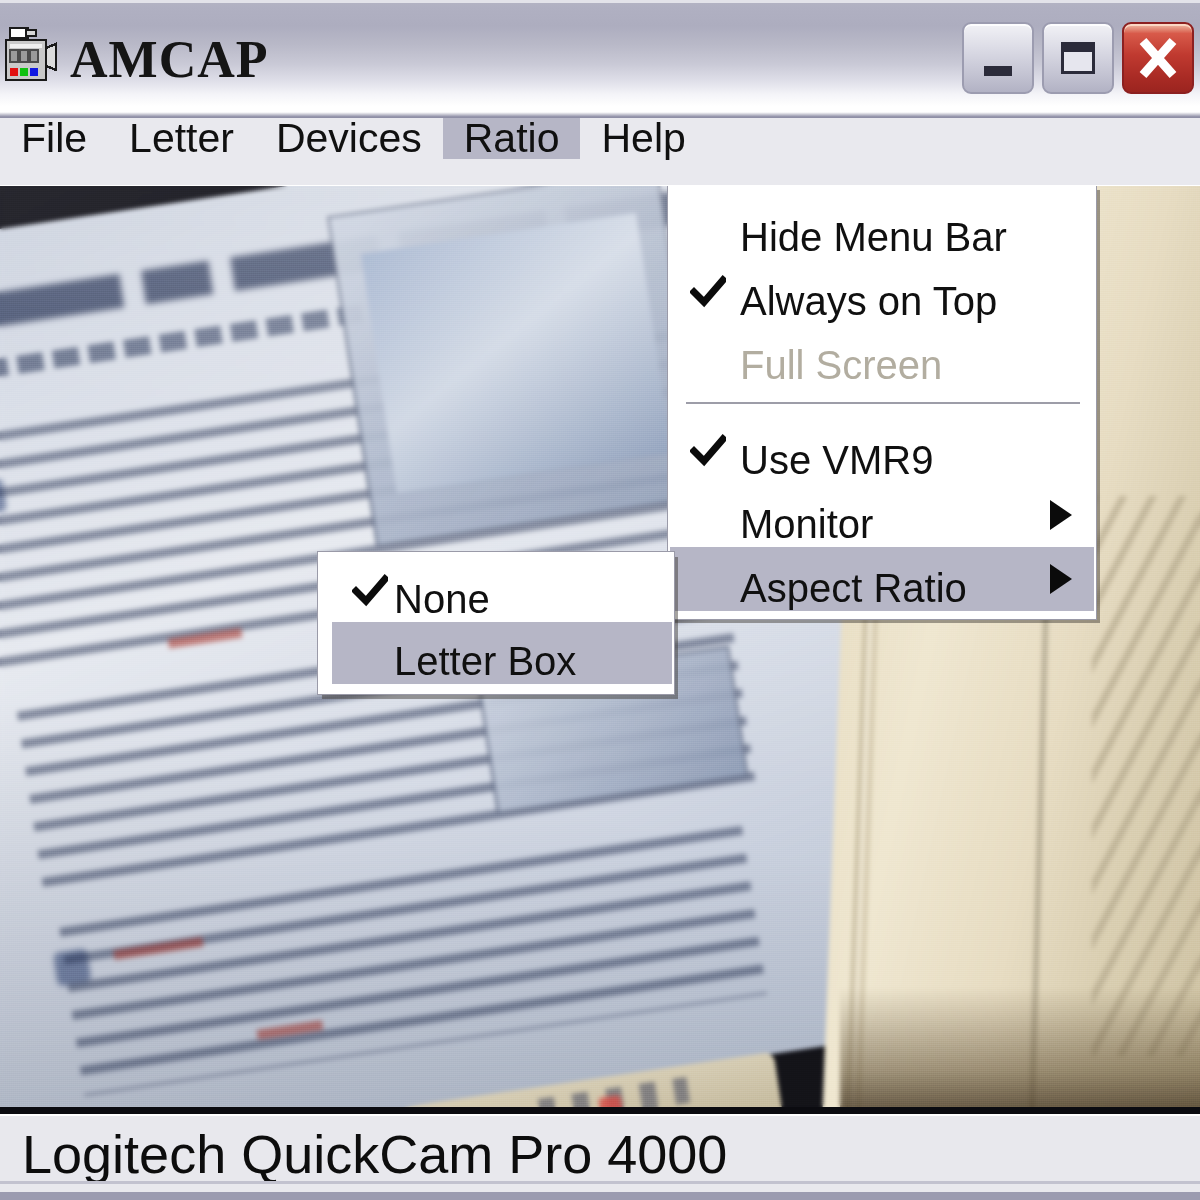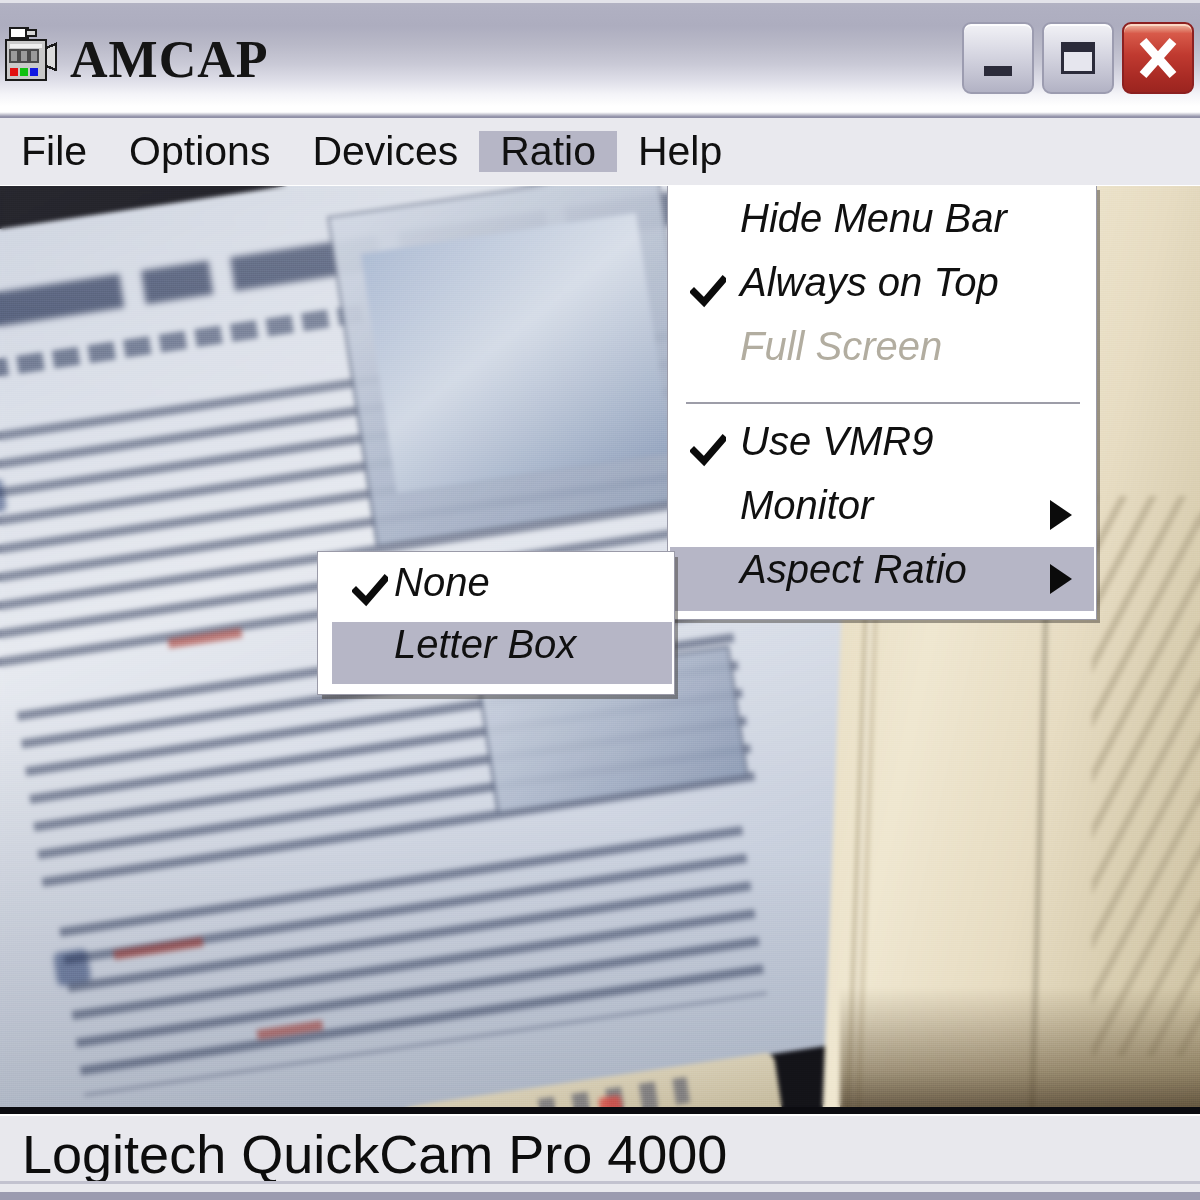--- a/index.html
+++ b/index.html
@@ -128,21 +128,21 @@
   #menu-bar {
     position: absolute;
     left: 0;
     top: 118px;
     width: 1200px;
     height: 68px;
     background: #e9e9ee;
     border-bottom: 1px solid #ffffff;
     box-sizing: border-box;
     display: flex;
-    align-items: center;
+    align-items: flex-start;
   }
   .menu-bar-item {
     display: flex;
     align-items: center;
     padding: 0 21px;
     font-size: 41px;
     color: #101010;
     white-space: nowrap;
     line-height: 1;
   }
@@ -359,28 +359,27 @@
     outline: 1px solid #9a9aa8;
     box-shadow: 4px 4px 0 rgba(55,50,45,0.45);
     box-sizing: border-box;
     z-index: 40;
     padding: 8px 0 6px 0;
   }
   .menu-item {
     position: relative;
     height: 64px;
     display: flex;
-    align-items: flex-start;
+    align-items: flex-end;
     font-size: 40px;
     color: #101010;
     padding-left: 70px;
     padding-right: 22px;
     white-space: nowrap;
     box-sizing: border-box;
-    font-style: italic;
   }
   .menu-item.disabled { color: #b2ada0; }
   .menu-item.highlight { background: #b6b6c6; }
   .menu-check {
     position: absolute;
     left: 20px;
     top: 50%;
     transform: translateY(-50%);
     width: 36px;
     height: 36px;
@@ -485,21 +484,21 @@
         </svg>
       </div>
     </div>
   </div>
 
   <div id="menu-bar">
     <div class="menu-bar-item">
       <span>File</span>
     </div>
     <div class="menu-bar-item">
-      <span>Options</span>
+      <span>Letter</span>
     </div>
     <div class="menu-bar-item">
       <span>Devices</span>
     </div>
     <div class="menu-bar-item active">
       <span>Ratio</span>
     </div>
     <div class="menu-bar-item">
       <span>Help</span>
     </div>

